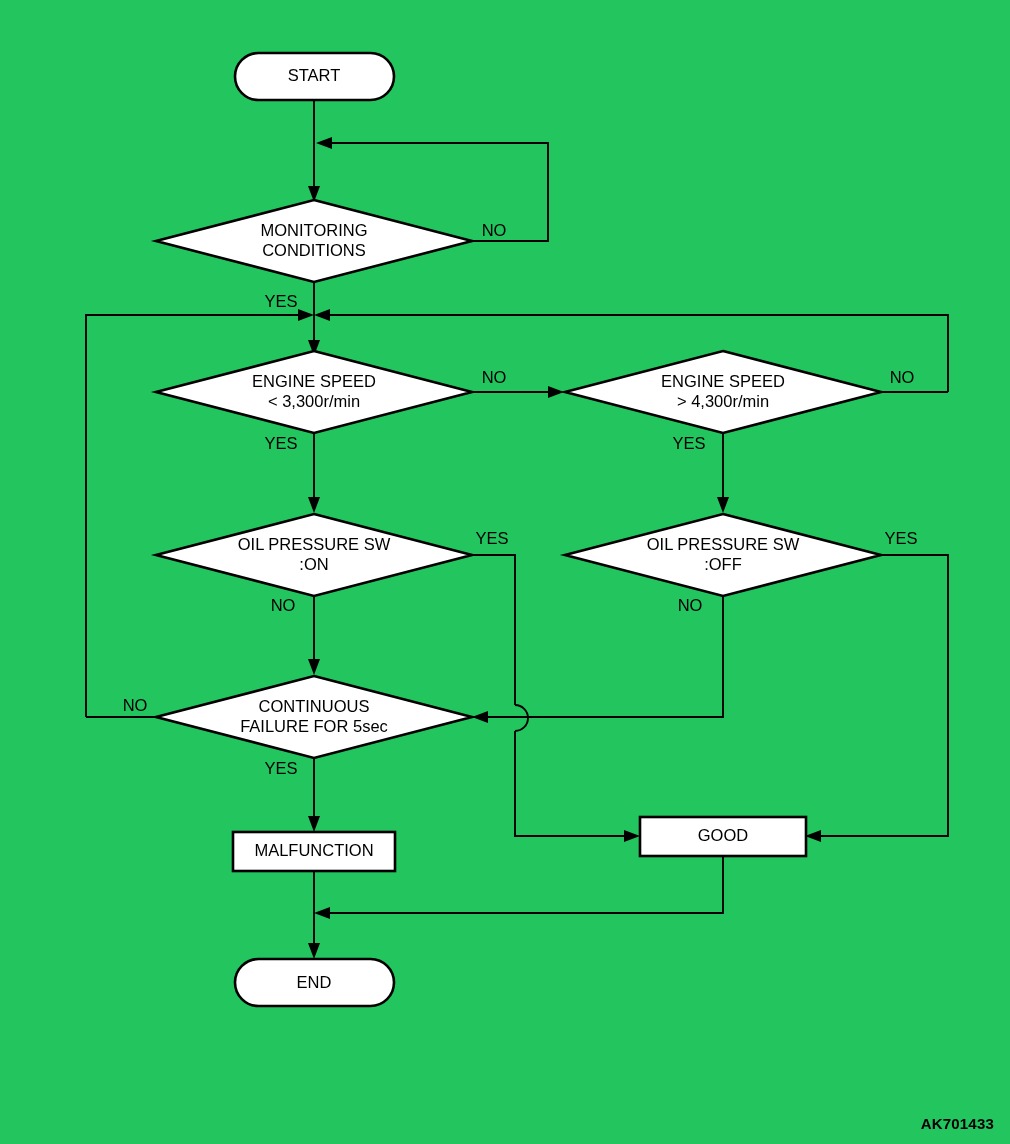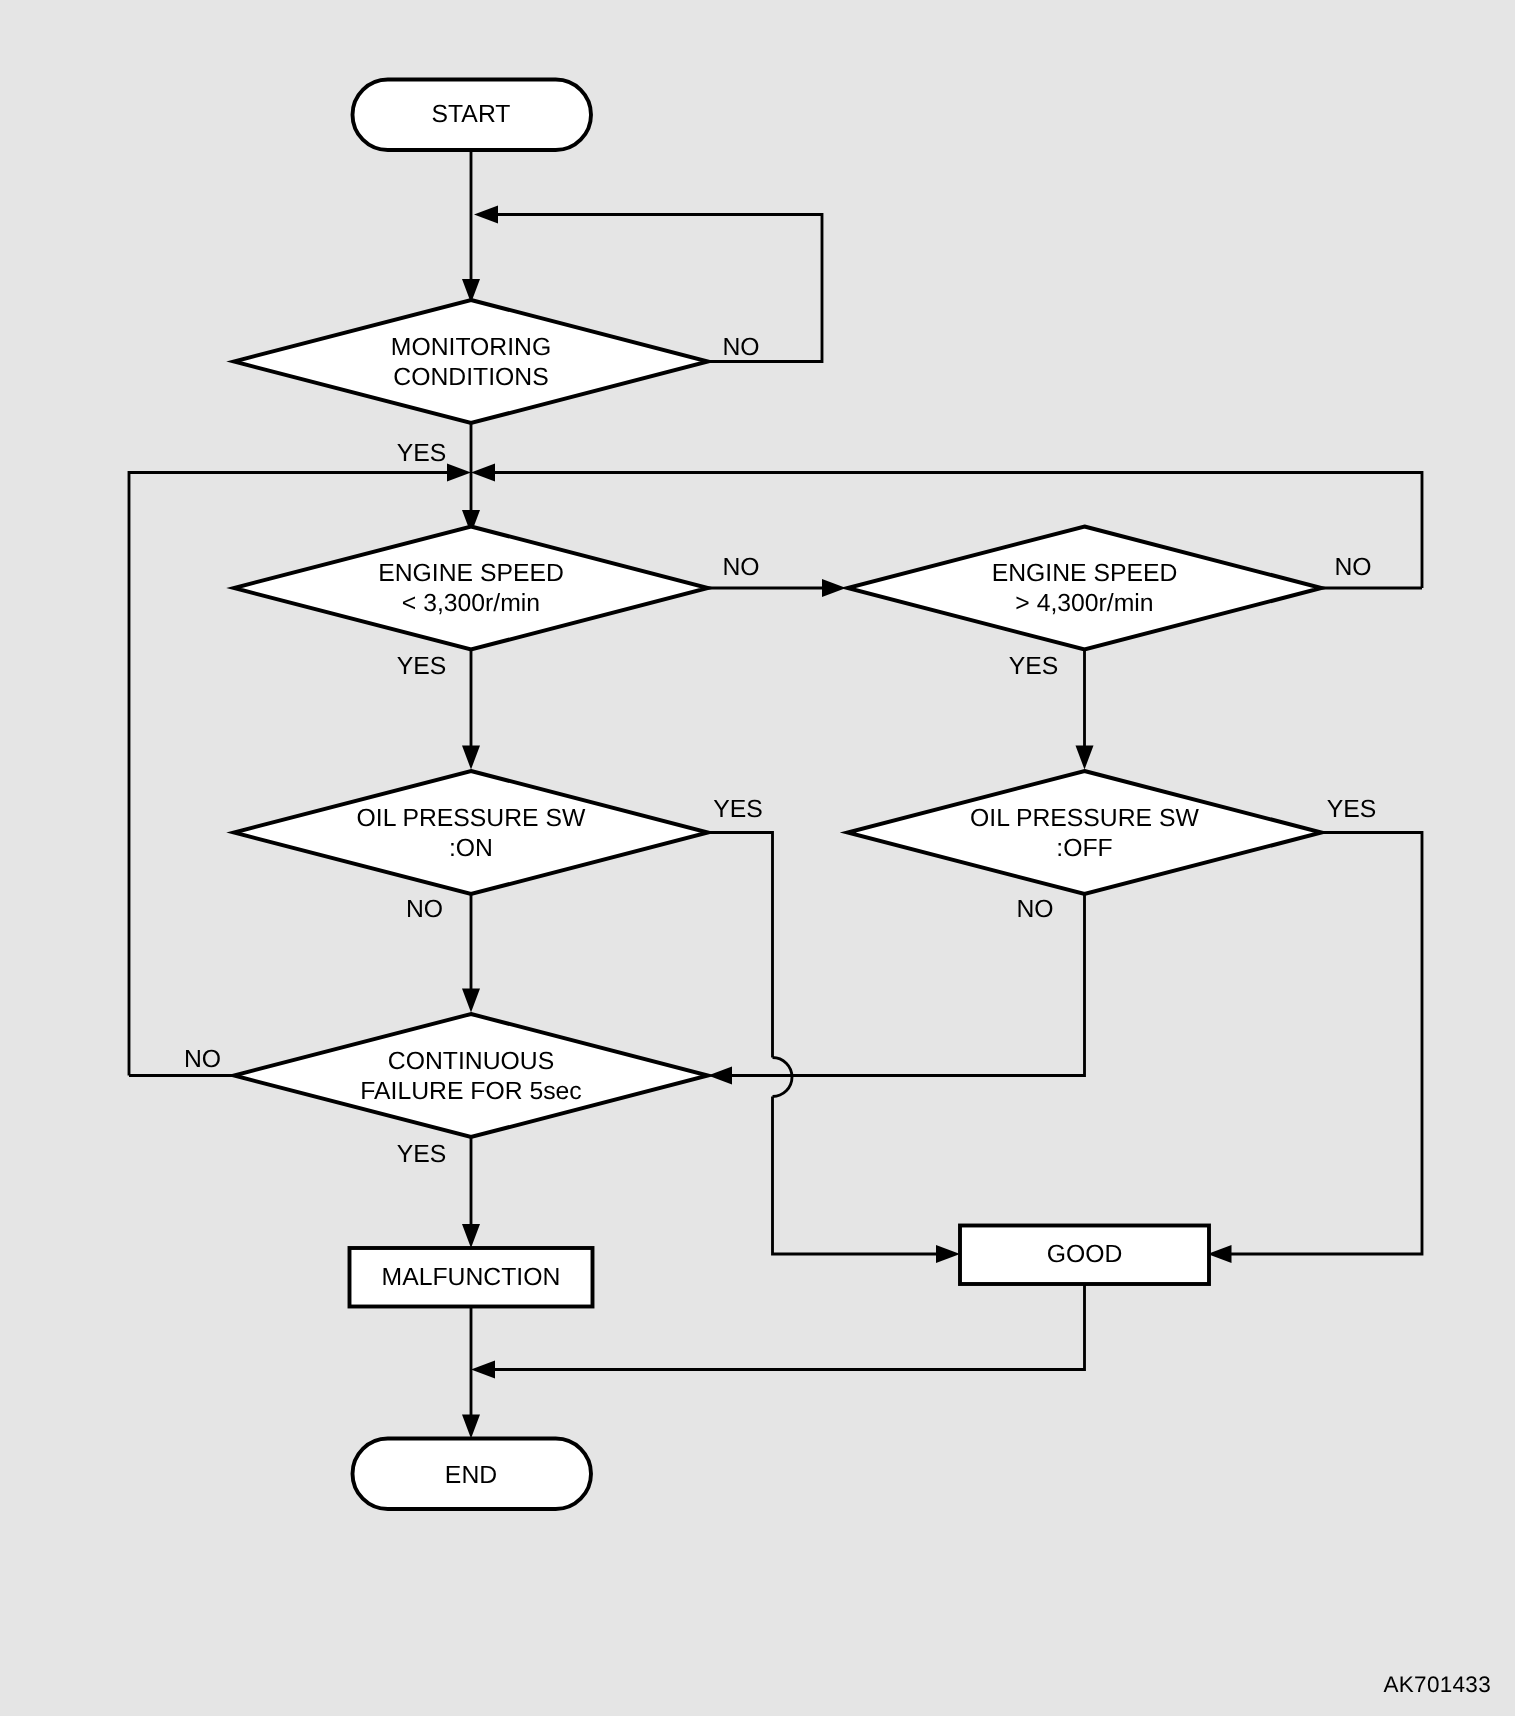--- a/index.html
+++ b/index.html
@@ -9,21 +9,21 @@
     background: #ffffff;
   }
   body {
     font-family: "Liberation Sans", sans-serif;
     color: #000000;
   }
   #page {
     position: relative;
     width: 1010px;
     height: 1144px;
-    background: #e5e5e5;
+    background: #22c55e;
     overflow: hidden;
   }
   #flow-svg {
     position: absolute;
     left: 0;
     top: 0;
     width: 1010px;
     height: 1144px;
   }
   .shape-stroke {
@@ -66,21 +66,21 @@
     fill: #000000;
     text-anchor: middle;
     dominant-baseline: middle;
   }
   .figure-code {
     position: absolute;
     right: 16px;
     bottom: 12px;
     font-family: "Liberation Sans", sans-serif;
     font-size: 15px;
-    font-weight: normal;
+    font-weight: bold;
     letter-spacing: 0.2px;
     color: #000000;
   }
 </style>
 </head>
 <body>
 
 <div id="page">
 
   <svg id="flow-svg" viewBox="0 0 1010 1144">

